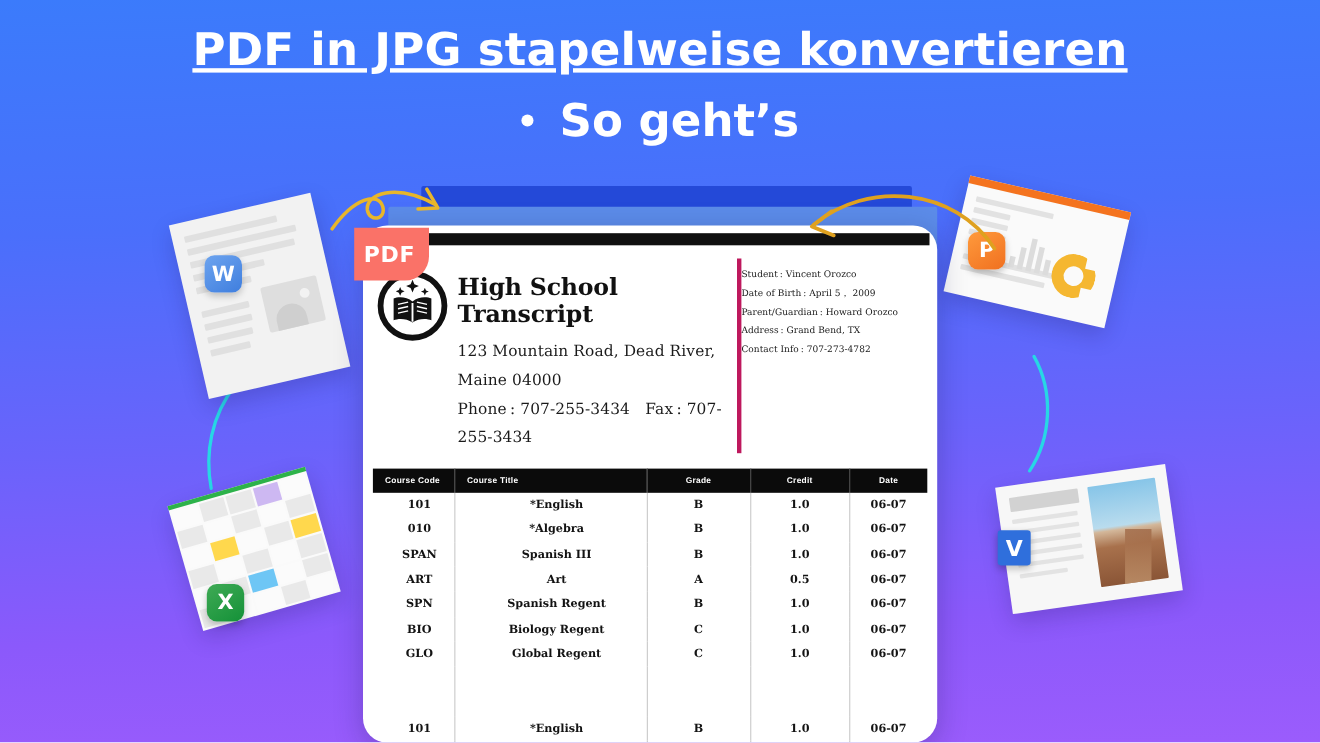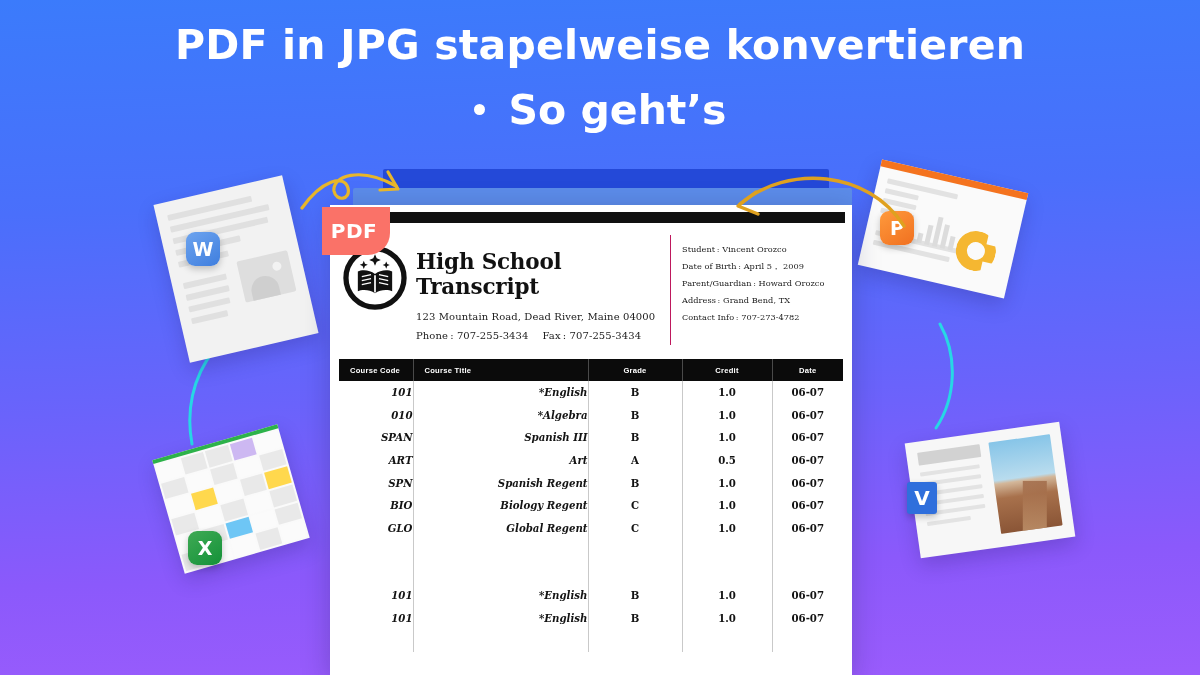--- a/index.html
+++ b/index.html
@@ -21,20 +21,21 @@
     text-align: center; z-index: 40;
   }
   .headline {
     font-family: "DejaVu Sans", sans-serif;
     font-weight: 700;
     font-size: 41px;
     letter-spacing: 0.2px;
     color: #ffffff;
     line-height: 1.16;
     white-space: nowrap;
+    text-decoration: underline;
   }
   .subline {
     font-family: "DejaVu Sans", sans-serif;
     font-weight: 700;
     font-size: 41px;
     color: #ffffff;
     margin-top: 17px;
     line-height: 1.16;
   }
   .subline .bullet-dot {
@@ -70,20 +71,21 @@
   }
 
   
   .doc {
     position: absolute; z-index: 20;
     left: 330px; top: 205px;
     width: 522px; height: 470px;
     background: #ffffff;
     box-shadow: 0 6px 26px rgba(20,20,70,0.25);
     overflow: hidden;
+    border-radius: 22px;
   }
   .doc-topbar {
     position: absolute; left: 7px; top: 7px;
     width: 508px; height: 11px;
     background: #101010;
   }
   .doc-inner { position: absolute; left: 0; top: 18px; width: 522px; }
 
   
   .doc-head {
@@ -103,31 +105,30 @@
   .doc-title {
     font-family: "DejaVu Serif", serif;
     font-weight: 700;
     font-size: 21.5px;
     color: #111111;
     letter-spacing: -0.2px;
     margin-bottom: 9px;
   }
   .doc-addr, .doc-phone {
     font-family: "DejaVu Serif", serif;
-    font-size: 10px;
+    font-size: 14px;
     color: #1a1a1a;
     line-height: 1.85;
     letter-spacing: 0.1px;
   }
   .doc-phone .gap { display: inline-block; width: 14px; }
 
   .student-panel {
     flex: 0 0 172px;
-    border-left: 1px solid #be185d;
-    padding-left: 11px;
+    border-left: 4px solid #be185d;
     padding-top: 6px;
   }
   .student-panel .line {
     font-family: "DejaVu Serif", serif;
     font-size: 8.2px;
     color: #1a1a1a;
     line-height: 2.06;
     white-space: nowrap;
     letter-spacing: 0.05px;
   }
@@ -158,21 +159,21 @@
     font-weight: 700;
     font-size: 10.2px;
     color: #131313;
     height: 22.6px;
     padding: 0;
     border-right: 1px solid #c9c9c9;
     text-align: center;
     vertical-align: middle;
   }
   .tbl tbody td:last-child { border-right: none; }
-  .tbl tbody td.lft { text-align: right; padding-left: 11px; font-style: italic; }
+  .tbl tbody td.lft { text-align: center; padding-left: 11px; }
   .tbl tbody tr.spacer td { height: 22.6px; color: transparent; }
   .tbl tbody tr.spacer-tall td { height: 45px; color: transparent; }
 
   
   col.c-code  { width: 74px; }
   col.c-title { width: 175px; }
   col.c-grade { width: 94px; }
   col.c-credit{ width: 90px; }
   col.c-date  { width: 71px; }
 

